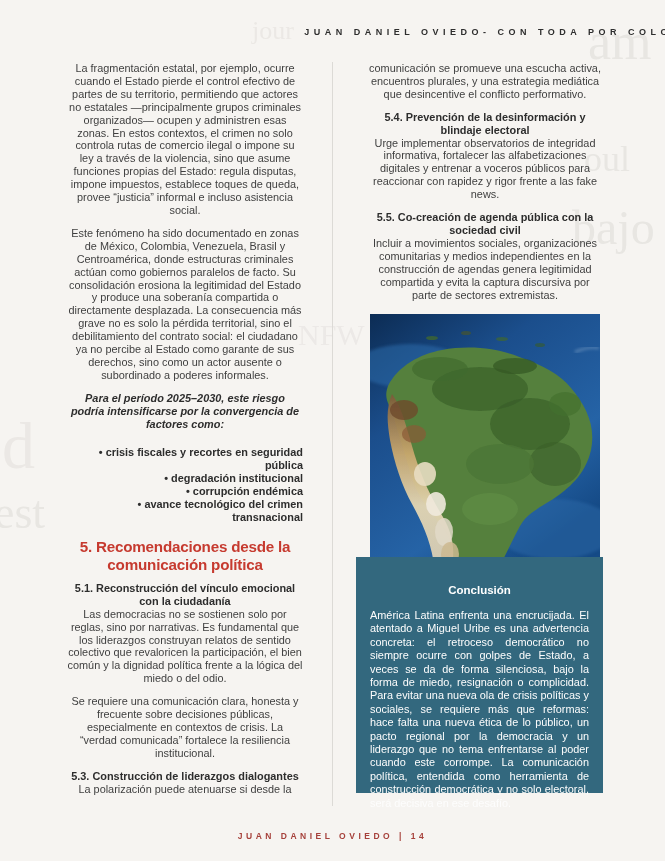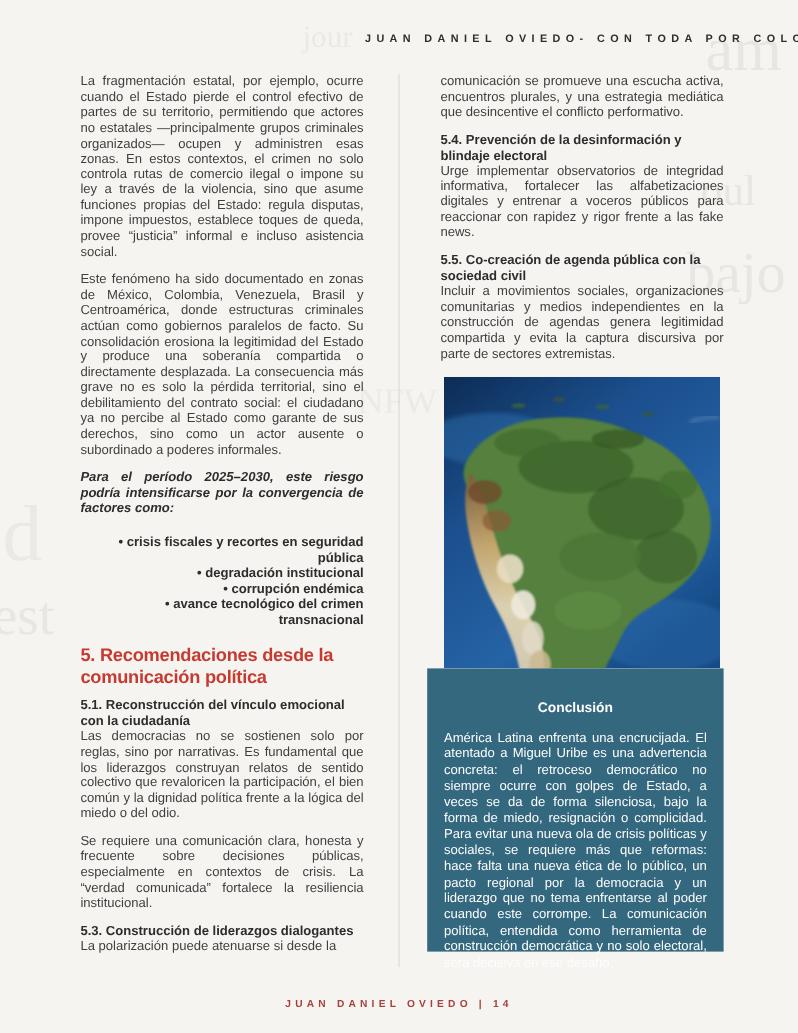--- a/index.html
+++ b/index.html
@@ -48,21 +48,21 @@
     background:#dcdad6;
   }
   .col{
     position:absolute;top:62px;width:236px;
     font-size:10.9px;line-height:12.9px;
     color:#3f3f3f;
     text-align:justify;
   }
   .col-left{left:67px;}
   .col-right{left:367px;}
-  .col p{margin:0 0 10px 0;}
+  .col p{margin:0 0 10px 0;text-align:center;}
   .col p.tight{margin-bottom:0;}
   .bold-intro{font-weight:bold;color:#2d2d2d;margin:4px 0 16px 0 !important;font-style:italic;}
   .bullets{margin:0 0 14px 4px;font-weight:bold;color:#2d2d2d;text-align:right;}
   .bullets div{line-height:12.9px;}
   .bullets div::before{content:"• ";}
   .section-red{
     margin:6px 0 8px 0 !important;
     font-size:15.2px;line-height:18px;
     font-weight:600;letter-spacing:-0.2px;
     color:#c63a2f;

